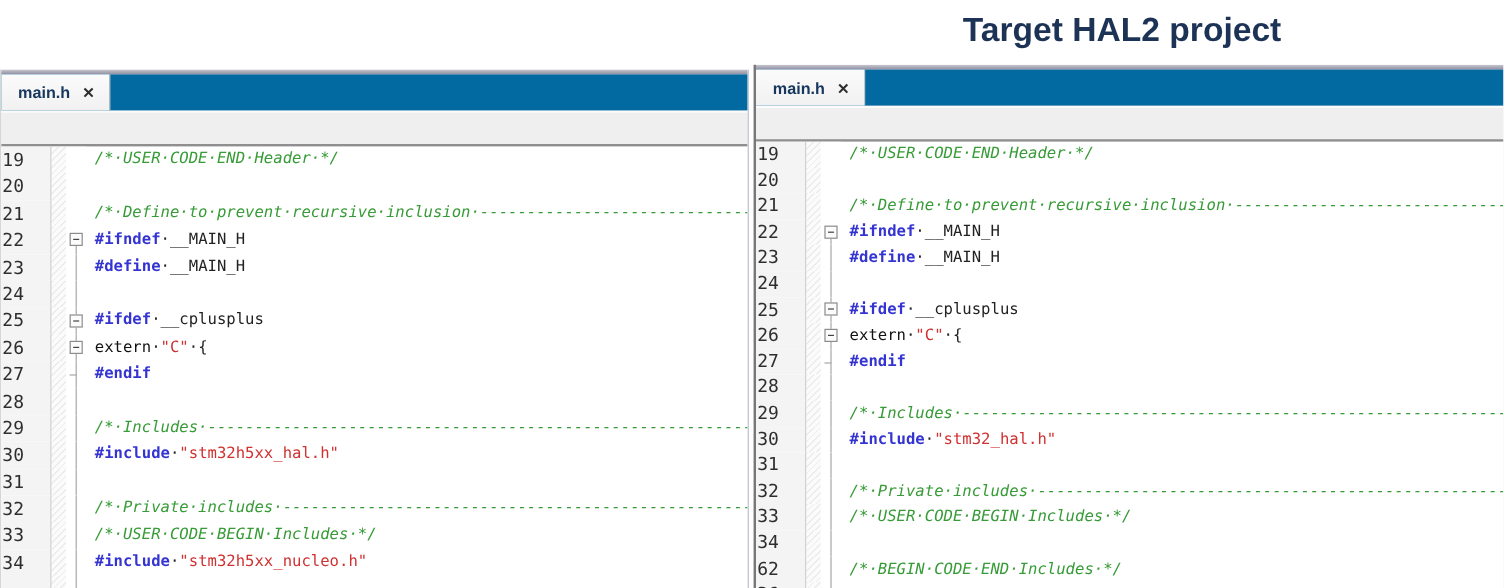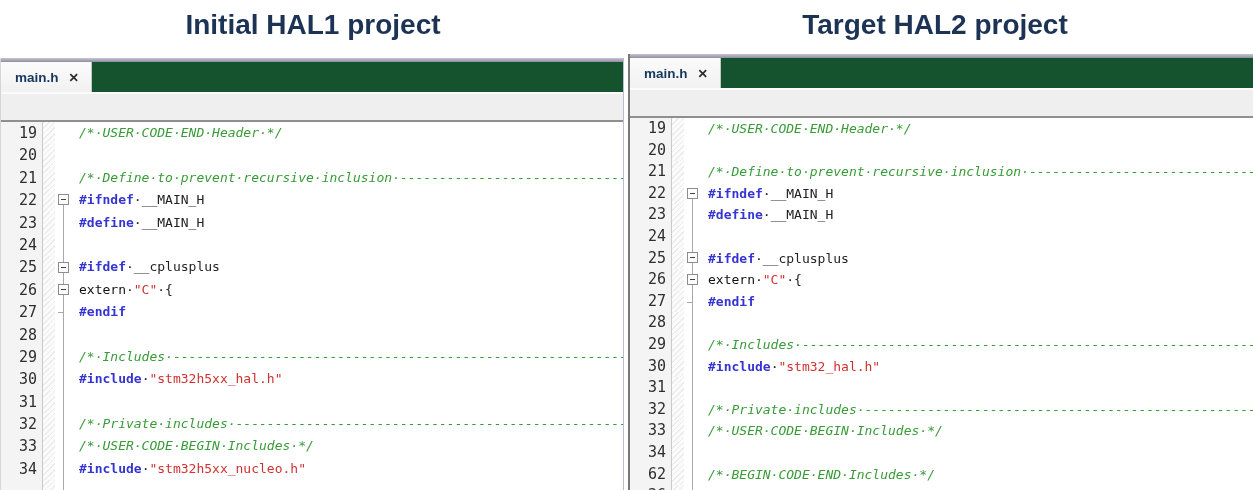--- a/index.html
+++ b/index.html
@@ -15,38 +15,38 @@
     text-align:center; font-size:28px; font-weight:600; color:var(--c-title);}
   #title-left{left:0; width:626px;}
   #title-right{left:622px; width:626px;}
 
   .editor{position:absolute; background:#efeff0; overflow:hidden;
     border-right:1px solid #b8bdd0;}
   #editor-left{left:0; top:58px; width:624px; height:432px; border-left:1px solid #d6d6d6;}
   #editor-right{left:628px; top:54px; width:625px; height:436px; border-left:2px solid #77777c; border-right:none;}
 
   .chrome-top{height:4px; background:linear-gradient(#c6c6ce,#8e8ea2);}
-  .tabbar{height:30px; background:#14532d; position:relative; display:flex; }
+  .tabbar{height:30px; background:#0369a1; position:relative; display:flex; }
   .tab{height:30px; display:flex; align-items:center; padding:0 12px 0 14px;
     background:linear-gradient(#fbfbfc,#f1f1f2); border-right:1px solid #c6c6c6;}
   .tab-label{font-size:13.5px; font-weight:bold; color:#17375e;}
   .tab-close{margin-left:10px; font-size:12.5px; font-weight:bold; color:#2d2d2d; cursor:default;}
   .subbar{height:28px; background:#efeff0; border-top:2px solid #fbfbfc;}
 
   .code{position:absolute; left:0; right:0; bottom:0; background:#ffffff;
     border-top:2px solid #8f8f8f; overflow:hidden;}
   #editor-left  .code{top:62px;}
   #editor-right .code{top:62px;}
   #editor-left  .code{--lh:22.4px;}
   #editor-right .code{--lh:21.6px;}
 
   .row{display:flex; height:var(--lh); align-items:stretch;}
   .num{width:42px; background:#f4f4f4; border-right:1px solid #c9c9c9;
     font-family:"DejaVu Sans Mono","Liberation Mono",monospace; font-size:15px;
-    color:var(--c-num); text-align:right; padding-right:5px; line-height:var(--lh);}
+    color:var(--c-num); text-align:right; padding-right:22px; line-height:var(--lh);}
   .hatch{width:12px; background:repeating-linear-gradient(135deg,#ececec 0 1px,#fbfbfb 1px 4px);}
   .fold{width:17px; position:relative; background:#ffffff;}
   .fold.mid::before, .fold.box-start::before, .fold.box-mid::before, .fold.tick-mid::before{
     content:""; position:absolute; left:8px; width:1px; top:0; bottom:0; background:#a8a8a8;}
   .fold.box-start::before{top:50%;}
   .fold .fbox{position:absolute; left:3px; top:50%; margin-top:-6px; width:11px; height:11px;
     background:#fcfcfc; border:1px solid #8c8c8c;}
   .fold .fbox::after{content:""; position:absolute; left:2px; right:2px; top:4px; height:1px; background:#444;}
   .fold.tick-mid::after{content:""; position:absolute; left:3px; width:6px; top:50%; height:1px; background:#a8a8a8;}
 
@@ -57,21 +57,20 @@
   .codecell .pp{color:var(--c-pp); font-weight:bold;}
   .codecell .kw{color:var(--c-kw); font-weight:normal;}
   .codecell .str{color:var(--c-str);}
   .codecell .pln{color:var(--c-pln);}
 </style>
 </head>
 <body>
 
 <div class="stage">
 
-  <div class="pane-title" id="title-left">Initial HAL1 project</div>
   <div class="pane-title" id="title-right">Target HAL2 project</div>
 
   <div class="editor" id="editor-left">
     <div class="chrome-top"></div>
     <div class="tabbar">
       <div class="tab">
         <span class="tab-label">main.h</span>
         <span class="tab-close">✕</span>
       </div>
     </div>

